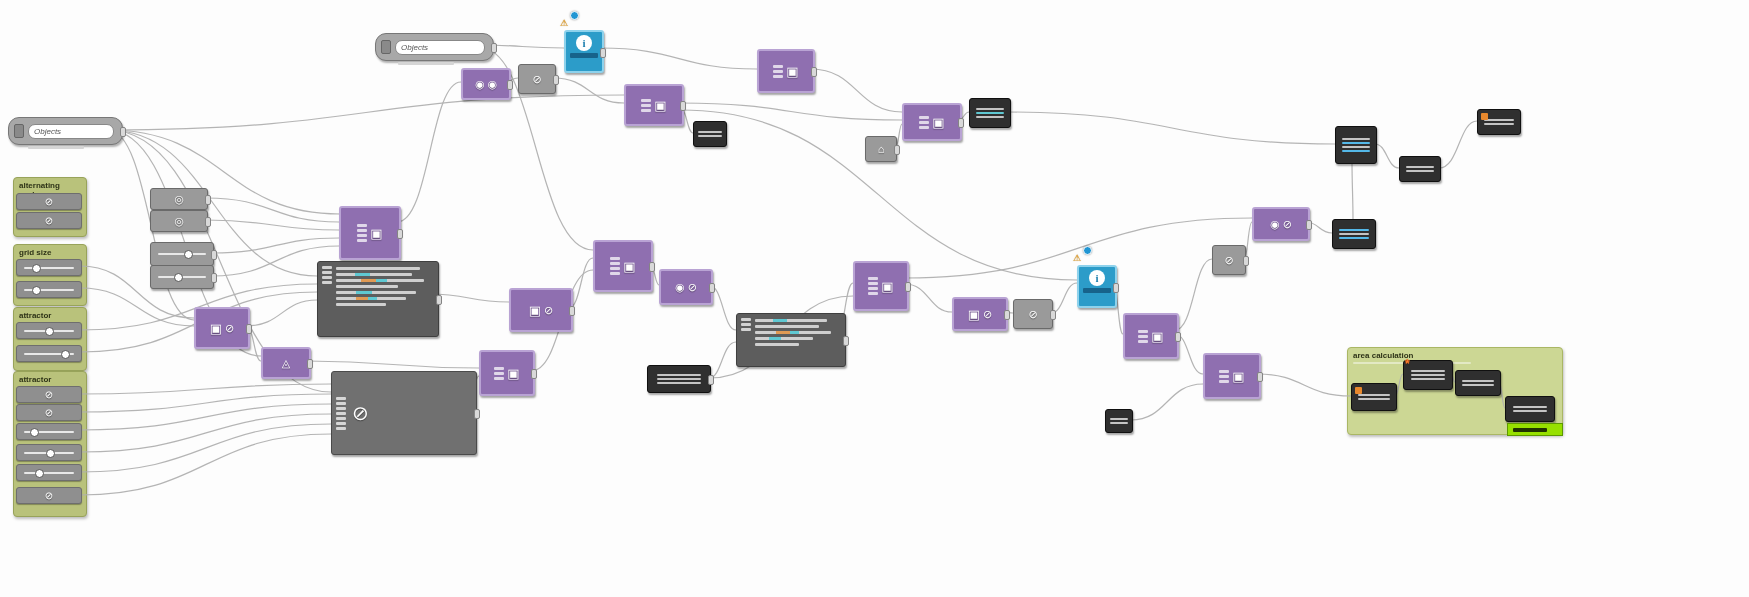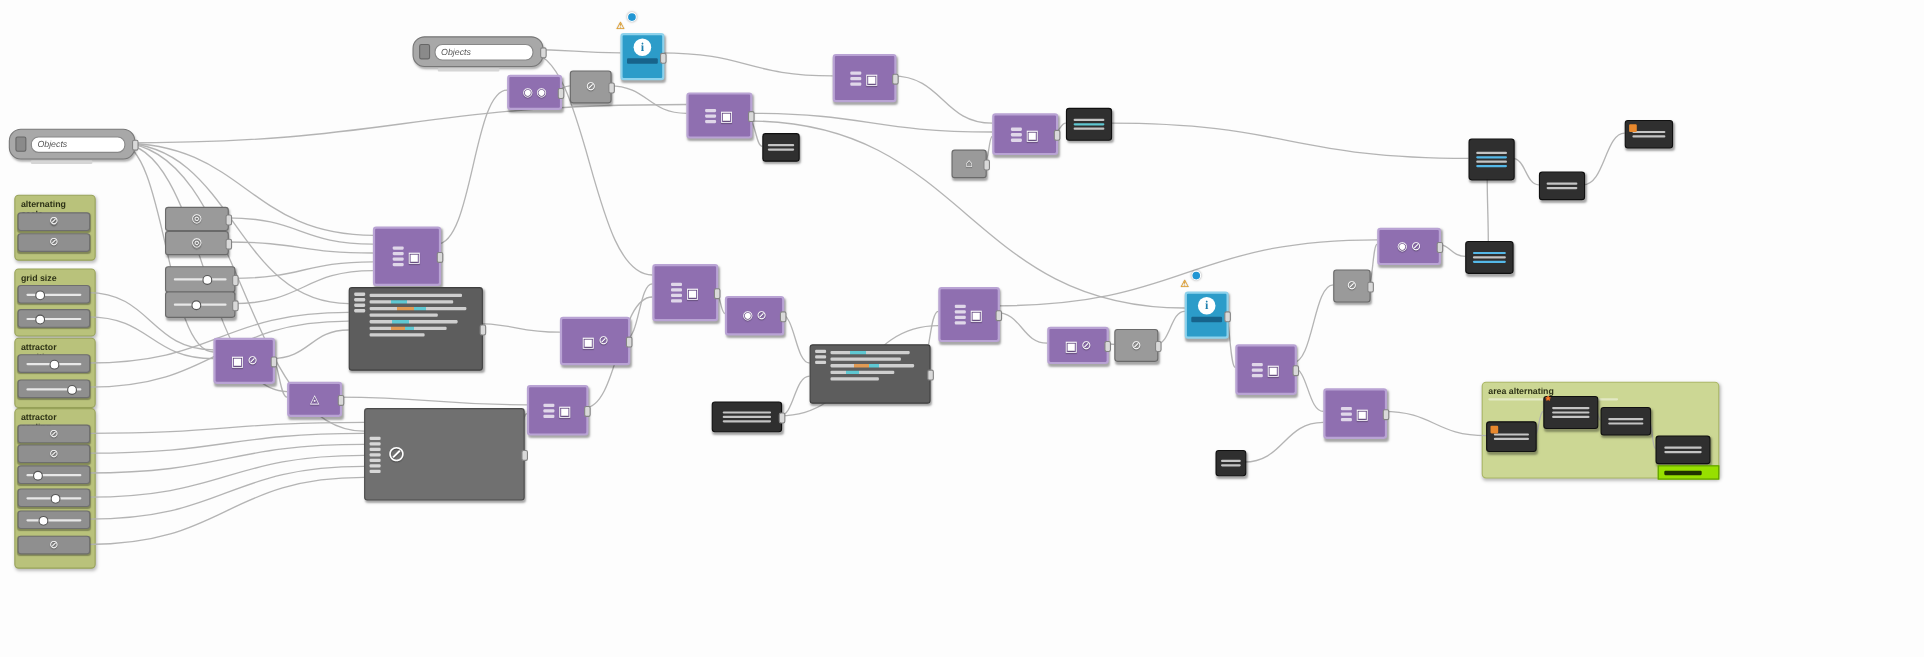--- a/index.html
+++ b/index.html
@@ -71,21 +71,21 @@
   </div>
   <div class="group" style="left:13px;top:307px;width:72px;height:62px">
     <div class="ghead">attractor position</div>
     <div class="gsub"></div>
   </div>
   <div class="group" style="left:13px;top:371px;width:72px;height:144px">
     <div class="ghead">attractor scaling</div>
     <div class="gsub"></div>
   </div>
   <div class="group light" style="left:1347px;top:347px;width:214px;height:86px">
-    <div class="ghead">area alternating</div>
+    <div class="ghead">area calculation</div>
     <div class="gsub"></div>
   </div>
 
   <svg class="wires" width="1749" height="597" viewBox="0 0 1749 597">
     <path class="w" d="M108,130 C224,130 224,214 340,214"></path>
     <path class="w" d="M108,130 C213,130 213,276 317,276"></path>
     <path class="w" d="M108,130 C151,130 151,320 194,320"></path>
     <path class="w" d="M108,130 C220,130 220,392 331,392"></path>
     <path class="w" d="M108,130 C185,130 185,356 261,356"></path>
     <path class="w" d="M108,130 C366,130 366,95 624,95"></path>

